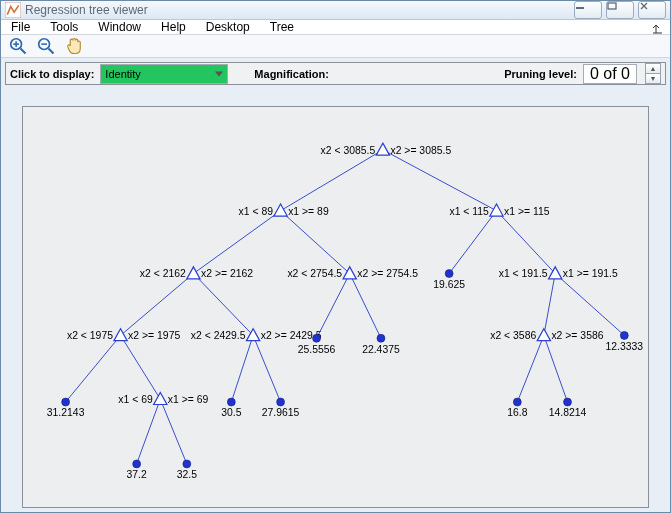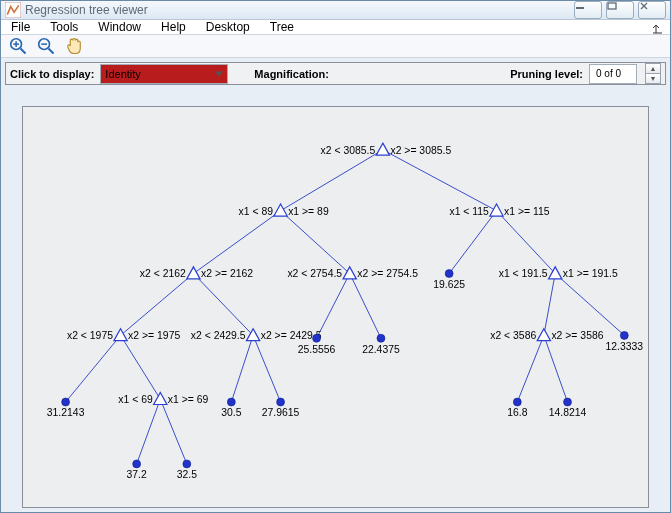--- a/index.html
+++ b/index.html
@@ -102,21 +102,21 @@
     height: 28px;
     display: flex;
     align-items: center;
     padding: 0 4px;
     gap: 6px;
   }
   .controlbar label { font-weight: bold; font-size: 11px; }
   .dropdown {
     height: 20px;
     border: 1px solid #a4acb6;
-    background: #b91c1c;
+    background: #22c55e;
     font-size: 11px;
     padding: 0 20px 0 4px;
     position: relative;
     display: inline-flex;
     align-items: center;
     box-sizing: border-box;
   }
   .dropdown::after {
     content: "";
     position: absolute;
@@ -127,21 +127,21 @@
     border-top: 5px solid #555;
   }
   .sel-ctd   { width: 128px; }
   .sel-mag   { width: 120px; }
   .prun-box  {
     height: 20px;
     border: 1px solid #a4acb6;
     background: #fff;
     padding: 0 6px;
     display: inline-flex; align-items: center;
-    font-size: 10px;
+    font-size: 16px;
     min-width: 48px;
     box-sizing: border-box;
   }
   .spinner {
     display: inline-flex; flex-direction: column;
     margin-left: 2px;
   }
   .spin {
     width: 14px; height: 9px;
     border: 1px solid #9aa3ad;

